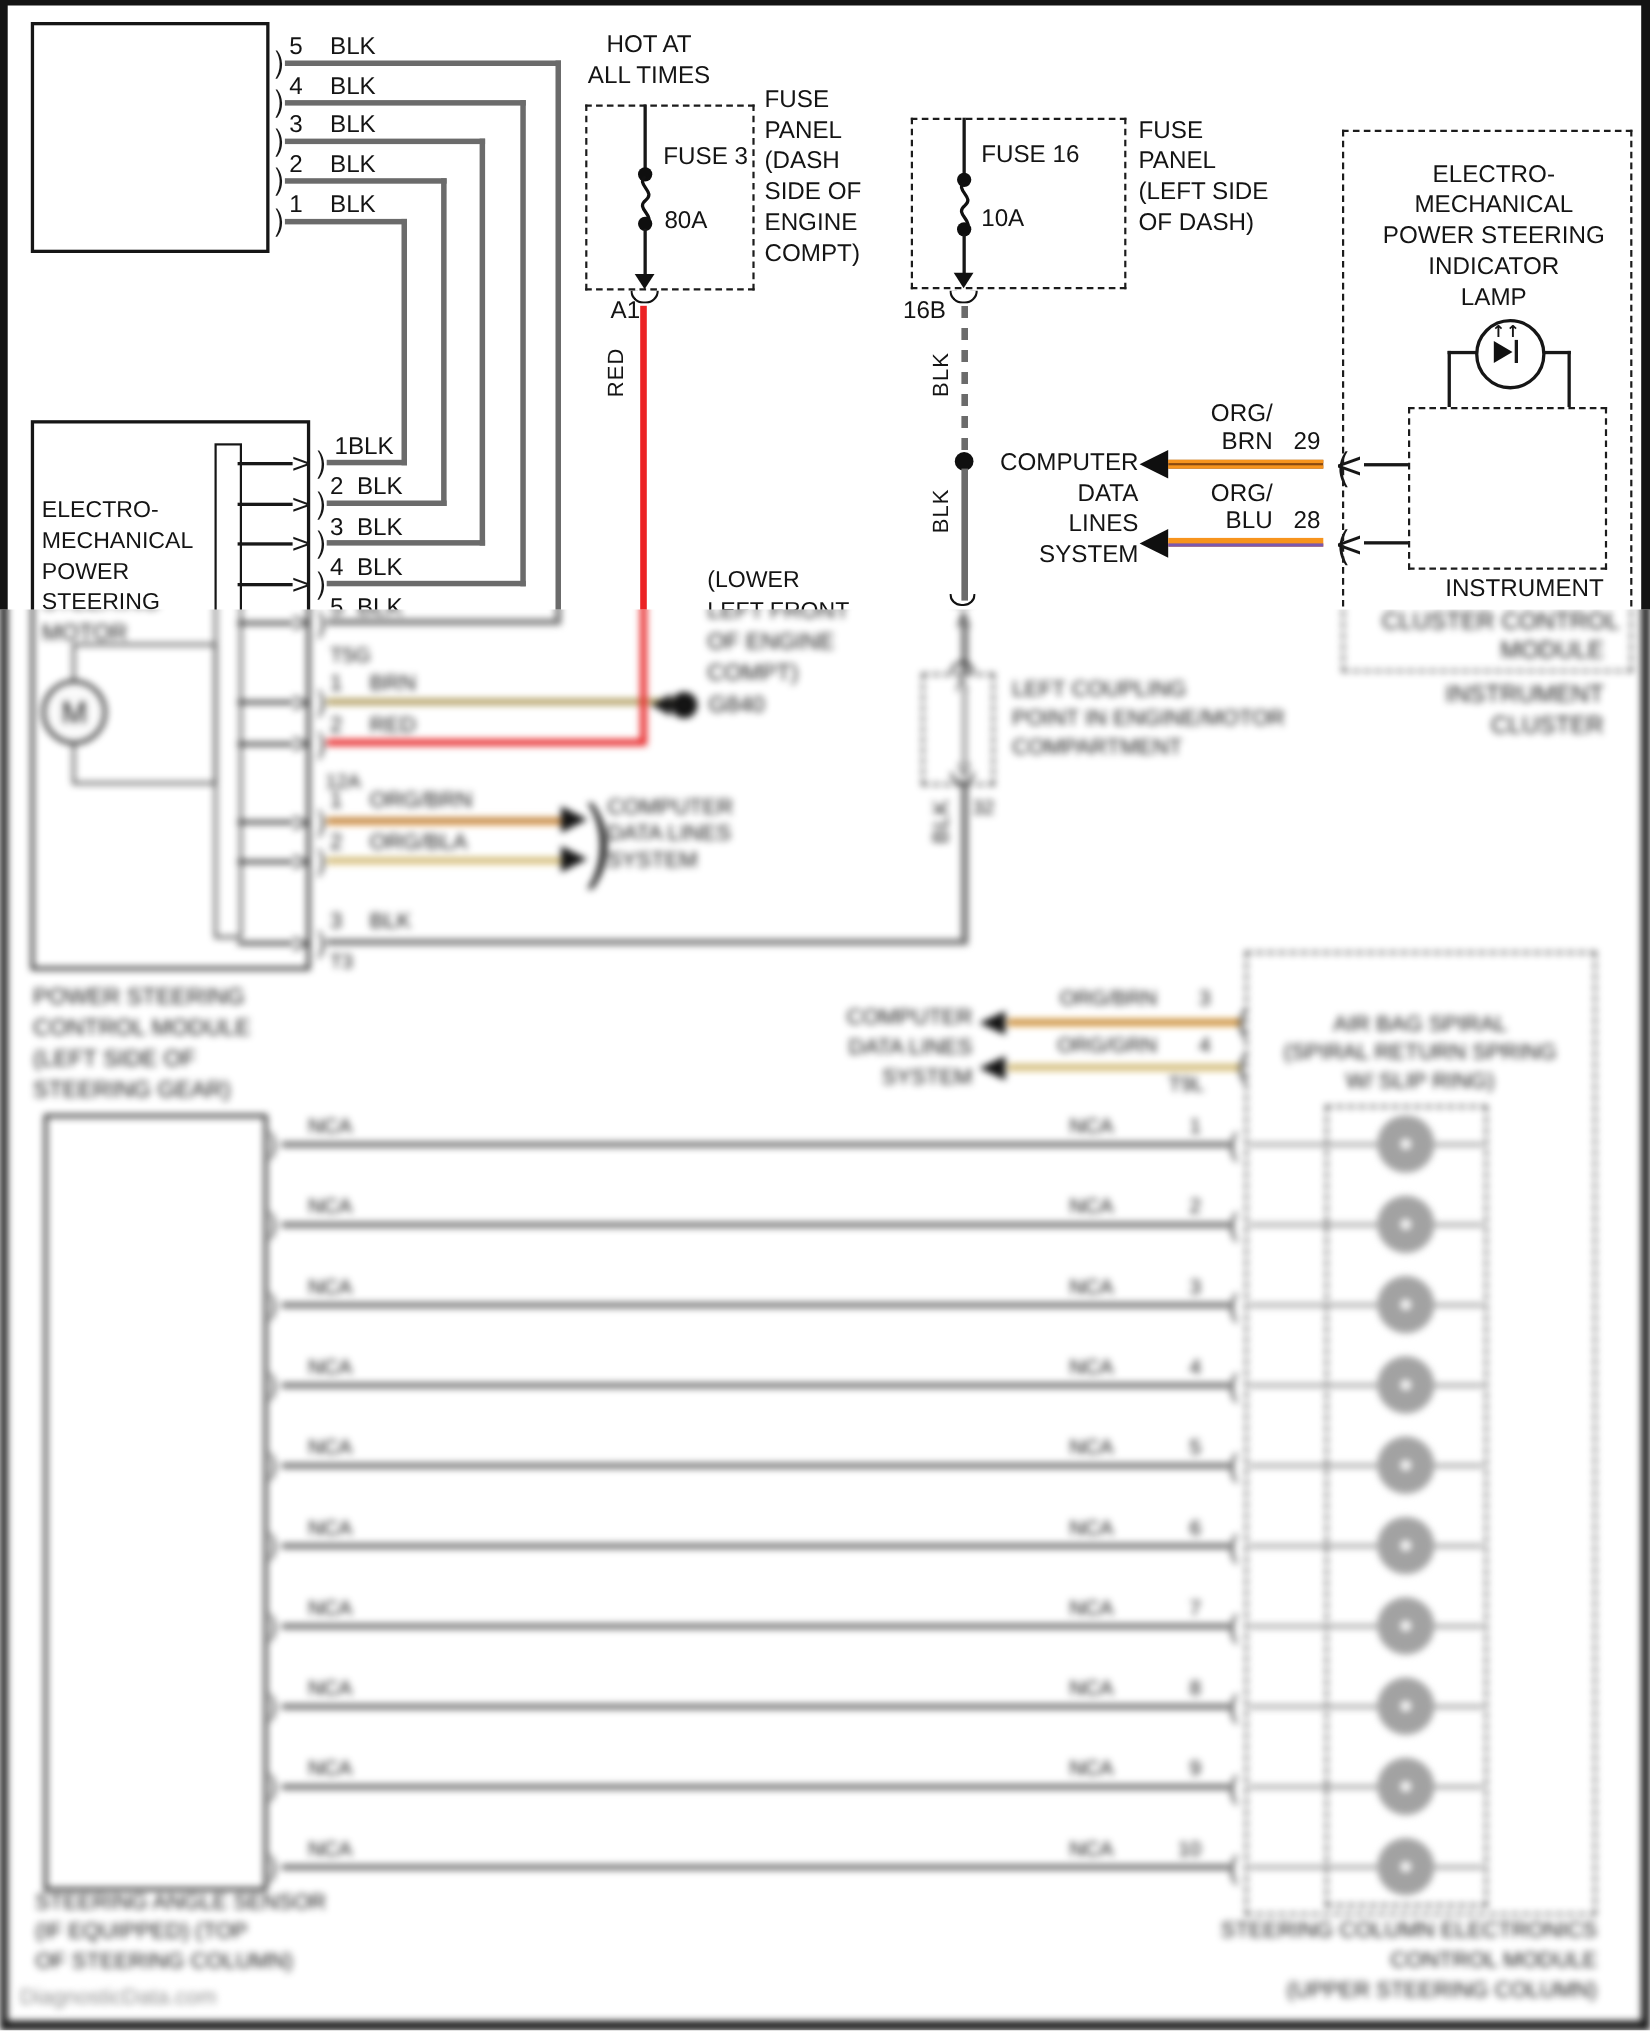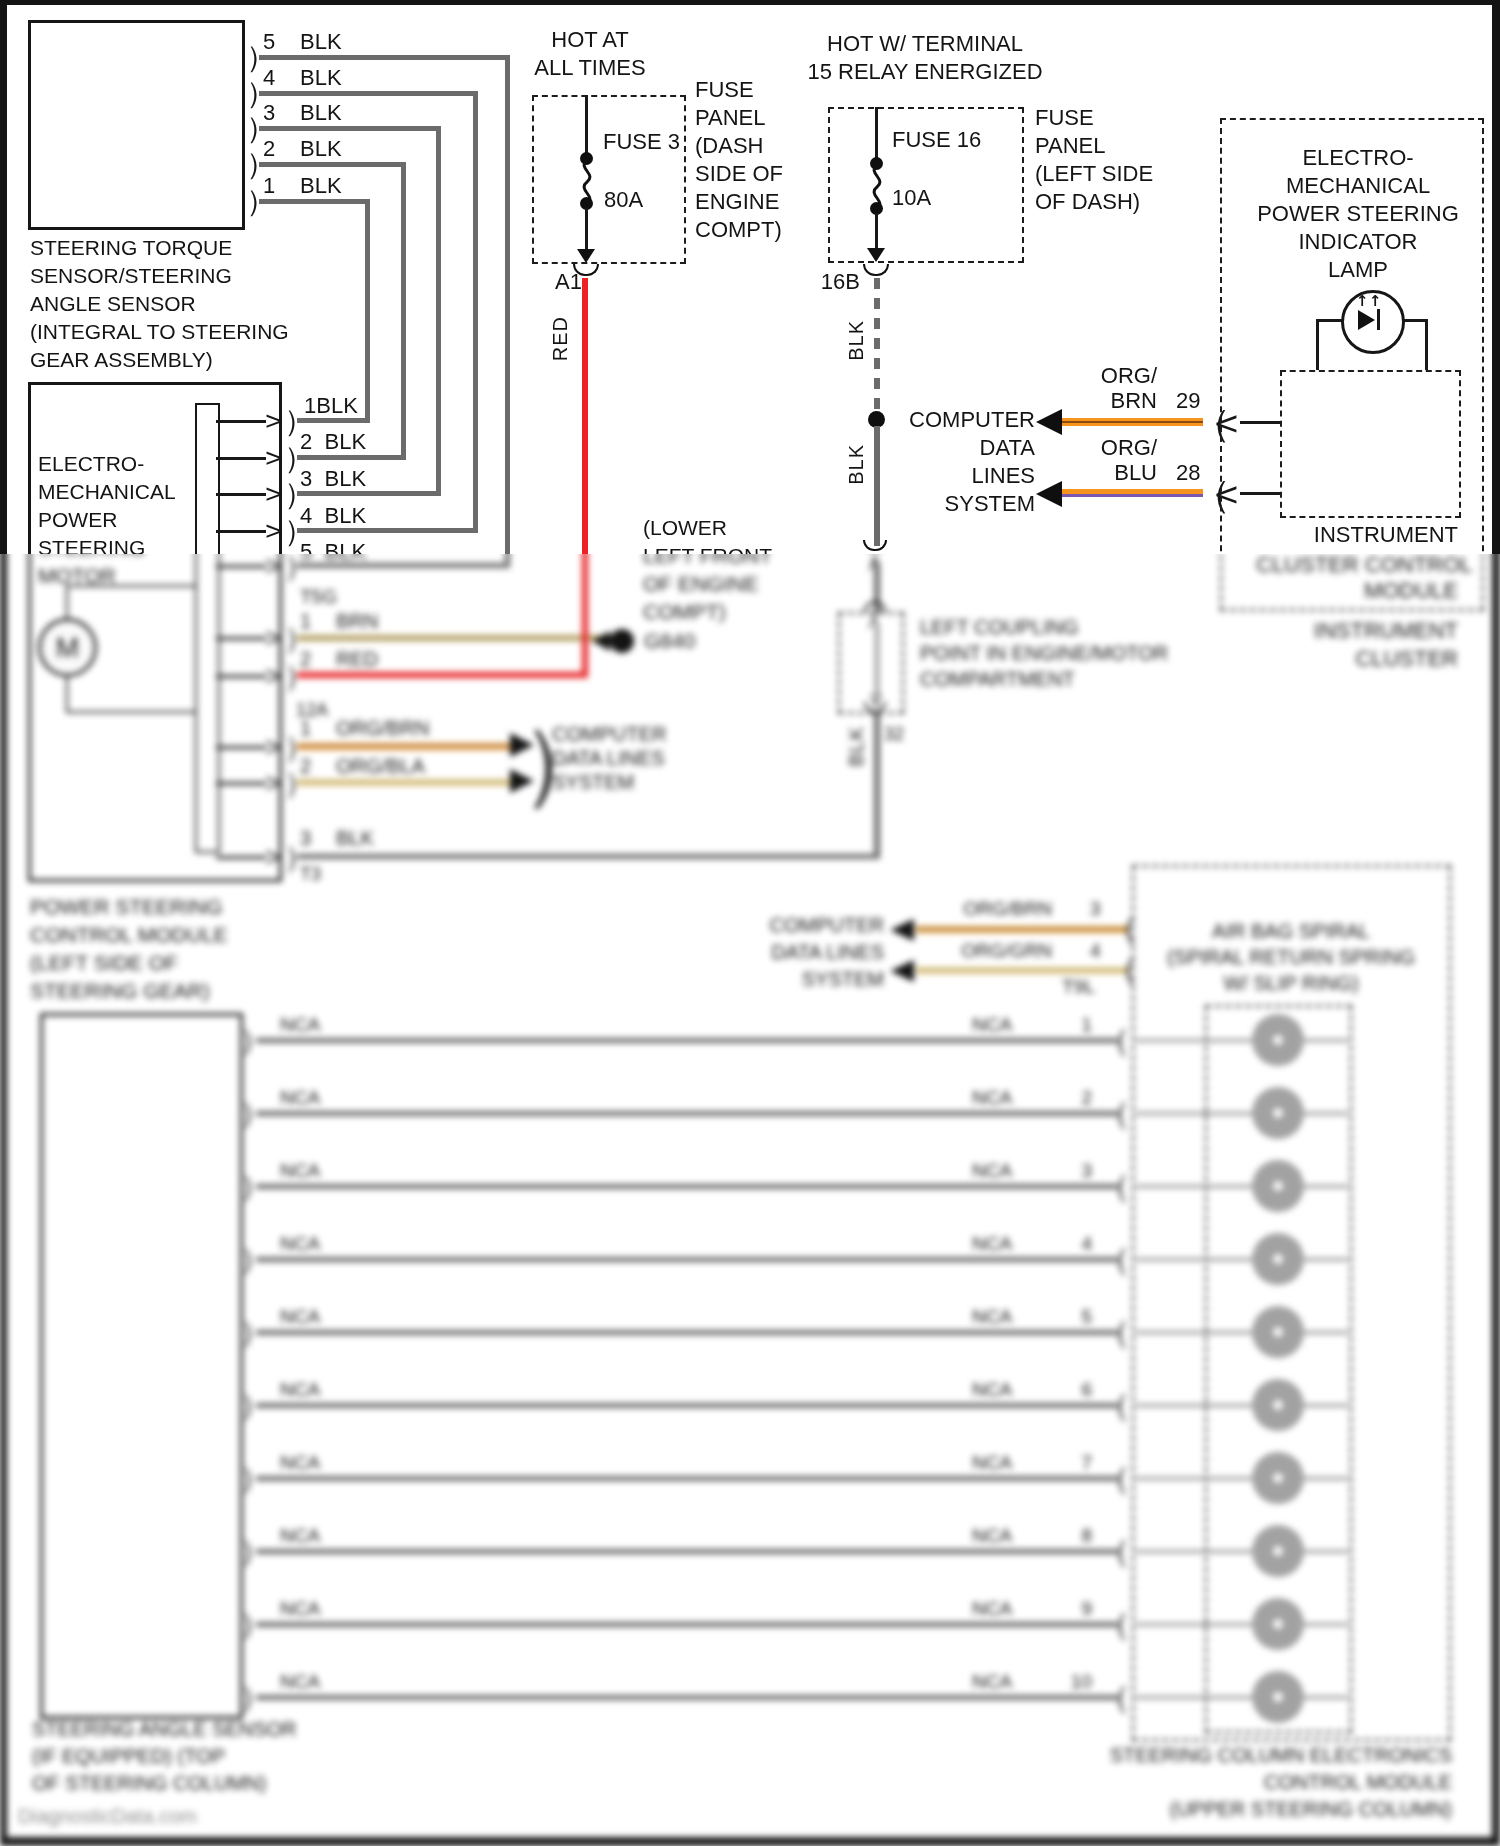--- a/index.html
+++ b/index.html
@@ -46,21 +46,20 @@
 </style>
 </head>
 <body>
 
 <div id="stage">
 
 <div class="clipwrap" style="clip-path:inset(0 0 1292px 0)">
 <div class="zone" id="zone">
 
   <div class="bx" style="left:28px;top:20px;width:211px;height:204px"></div>
-  <div class="t" style="left:30px;top:234px"><span>STEERING TORQUE</span><br><span>SENSOR/STEERING</span><br><span>ANGLE SENSOR</span><br><span>(INTEGRAL TO STEERING</span><br><span>GEAR ASSEMBLY)</span></div>
 
   <span class="gp" style="left:246px;top:42px;font-size:30px">）</span>
   <span class="gp" style="left:246px;top:78px;font-size:30px">）</span>
   <span class="gp" style="left:246px;top:113px;font-size:30px">）</span>
   <span class="gp" style="left:246px;top:149px;font-size:30px">）</span>
   <span class="gp" style="left:246px;top:186px;font-size:30px">）</span>
   <div class="t f22" style="left:263px;top:28px"><span>5</span></div>
   <div class="t f22" style="left:300px;top:28px">BLK</div>
   <div class="t f22" style="left:263px;top:64px">4</div>
   <div class="t f22" style="left:300px;top:64px">BLK</div>
@@ -173,21 +172,20 @@
   <i class="wl" style="left:585px;top:208px;width:3px;height:42px"></i>
   <i class="tri" style="left:577px;top:249px;border:9px solid transparent;border-top:14px solid #111;border-bottom:0"></i>
   <div class="t f22 tr" style="left:600px;top:128px;width:80px">FUSE 3</div>
   <div class="t f22" style="left:604px;top:186px">80A</div>
   <div class="t f22" style="left:695px;top:76px"><span>FUSE</span><br><span>PANEL</span><br><span>(DASH</span><br><span>SIDE OF</span><br><span>ENGINE</span><br><span>COMPT)</span></div>
   <div class="cup cupd" style="left:573px;top:264px"></div>
   <div class="t f22 tr" style="left:546px;top:268px;width:36px">A1</div>
   <i class="wRED" style="left:582px;top:278px;width:6px;height:398px"></i>
   <div class="vtx" style="left:549px;top:316px">RED</div>
 
-  <div class="t f22 tc" style="left:790px;top:30px;width:270px"><span>HOT W/ TERMINAL</span><br><span>15 RELAY ENERGIZED</span></div>
   <div class="dbx" style="left:828px;top:107px;width:192px;height:152px"></div>
   <i class="wl" style="left:875px;top:107px;width:3px;height:56px"></i>
   <i class="dot" style="left:870px;top:157px;width:13px;height:13px"></i>
   <svg style="position:absolute;left:866px;top:165px" width="22" height="44" viewBox="0 0 22 44">
           <path d="M11 0 C1 8 21 14 11 22 C1 30 21 36 11 44" fill="none" stroke="#111" stroke-width="3"></path>
         </svg>
   <i class="dot" style="left:870px;top:202px;width:13px;height:13px"></i>
   <i class="wl" style="left:875px;top:213px;width:3px;height:36px"></i>
   <i class="tri" style="left:867px;top:248px;border:9px solid transparent;border-top:14px solid #111;border-bottom:0"></i>
   <div class="t f22" style="left:892px;top:126px">FUSE 16</div>

